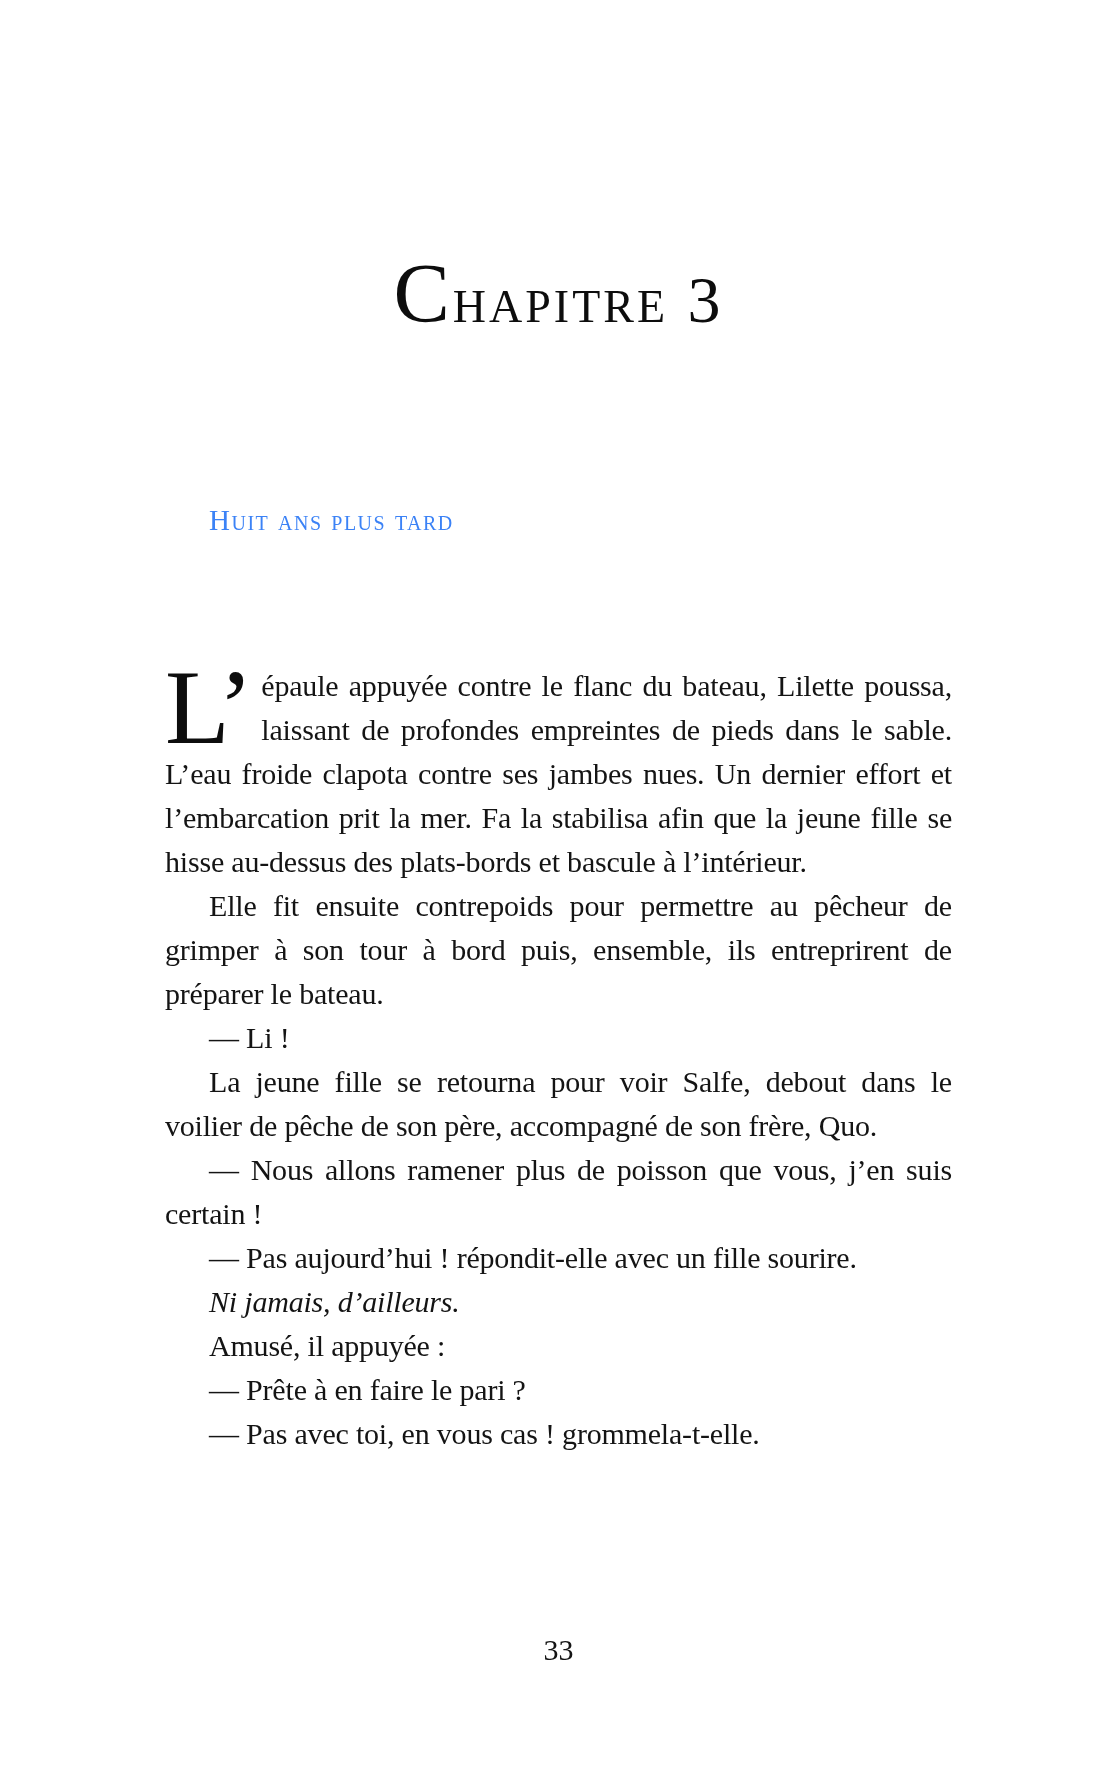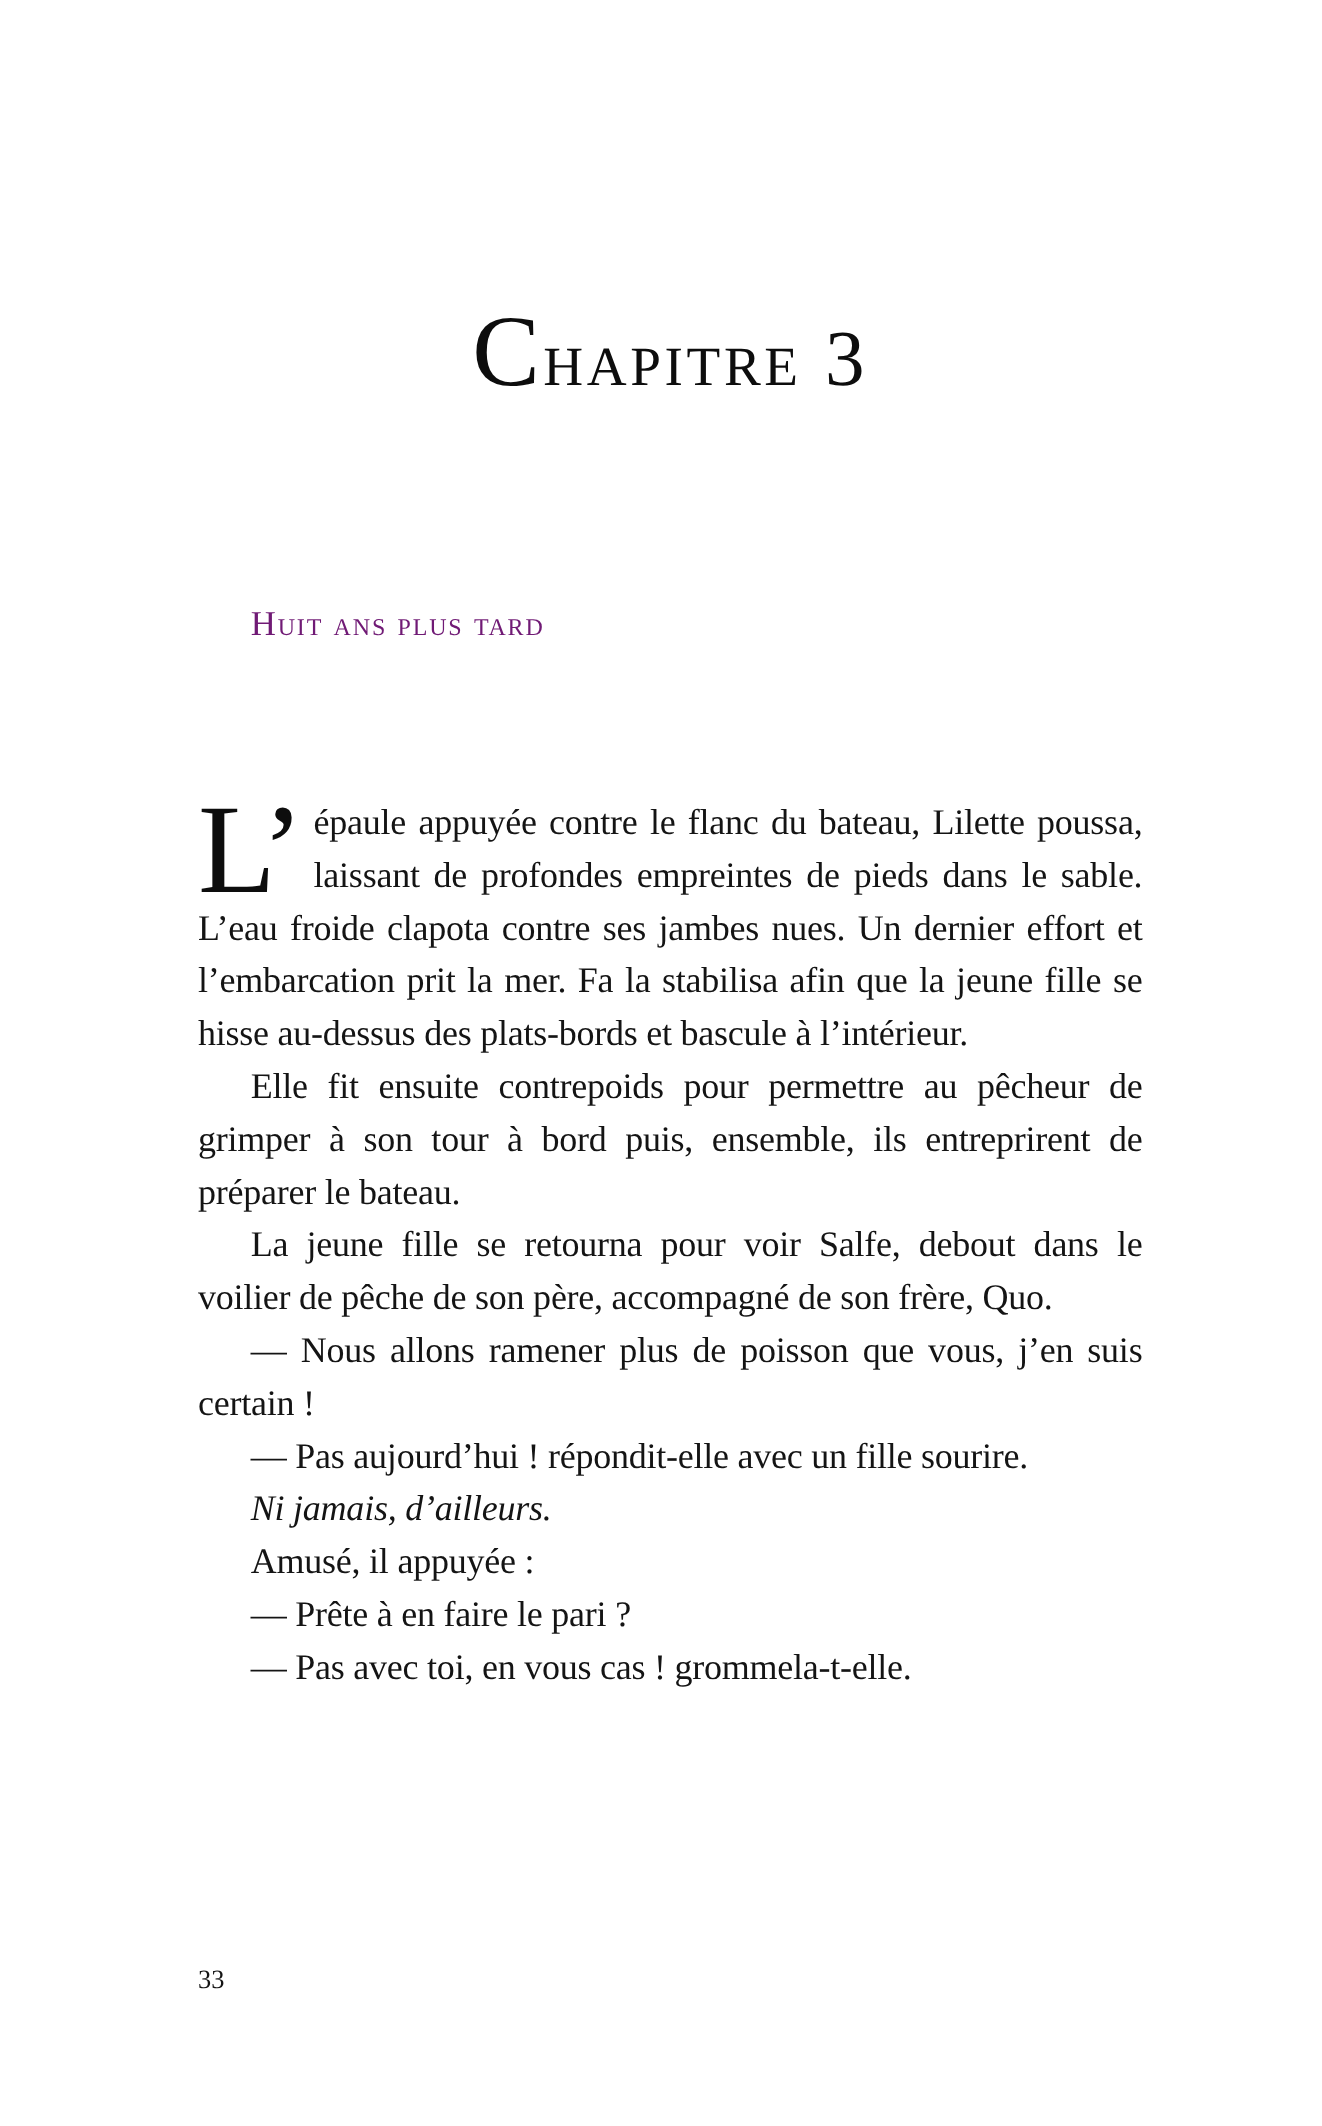--- a/index.html
+++ b/index.html
@@ -36,21 +36,21 @@
     font-size: 1.28em;
   }
   .subtitle {
     margin: 162px 0 0 0;
     font-variant: small-caps;
     font-weight: normal;
     font-size: 29px;
     line-height: 40px;
     letter-spacing: 1.5px;
     text-indent: 44px;
-    color: #701a75;
+    color: #3b82f6;
   }
   .body-text {
     margin-top: 124px;
     font-size: 30px;
     line-height: 44px;
     text-align: justify;
     letter-spacing: -0.2px;
   }
   .body-text p {
     margin: 0;
@@ -68,22 +68,22 @@
     line-height: 88px;
     margin-right: 10px;
     letter-spacing: -2px;
     color: #0d0d0d;
   }
   .page-number {
     position: absolute;
     left: 165px;
     top: 1630px;
     width: 787px;
-    text-align: left;
-    font-size: 22px;
+    text-align: center;
+    font-size: 30px;
     line-height: 40px;
   }
 </style>
 </head>
 <body>
 
 <div class="page">
   <div class="content">
 
     <h1 class="chapter-title">Chapitre 3</h1>
@@ -93,20 +93,23 @@
     <div class="body-text">
 
       <p>
         <span class="dropcap">L’</span><span>épaule appuyée contre le flanc du bateau, Lilette poussa, laissant de profondes empreintes de pieds dans le sable. L’eau froide clapota contre ses jambes nues. Un dernier effort et l’embarcation prit la mer. Fa la stabilisa afin que la jeune fille se hisse au-dessus des plats-bords et bascule à l’intérieur.</span>
       </p>
 
       <p class="indent">
         <span>Elle fit ensuite contrepoids pour permettre au pêcheur de grimper à son tour à bord puis, ensemble, ils entreprirent de préparer le bateau.</span>
       </p>
 
+      <p class="indent">
+        <span>— Li !</span>
+      </p>
 
       <p class="indent">
         <span>La jeune fille se retourna pour voir Salfe, debout dans le voilier de pêche de son père, accompagné de son frère, Quo.</span>
       </p>
 
       <p class="indent">
         <span>— Nous allons ramener plus de poisson que vous, j’en suis certain !</span>
       </p>
 
       <p class="indent">

